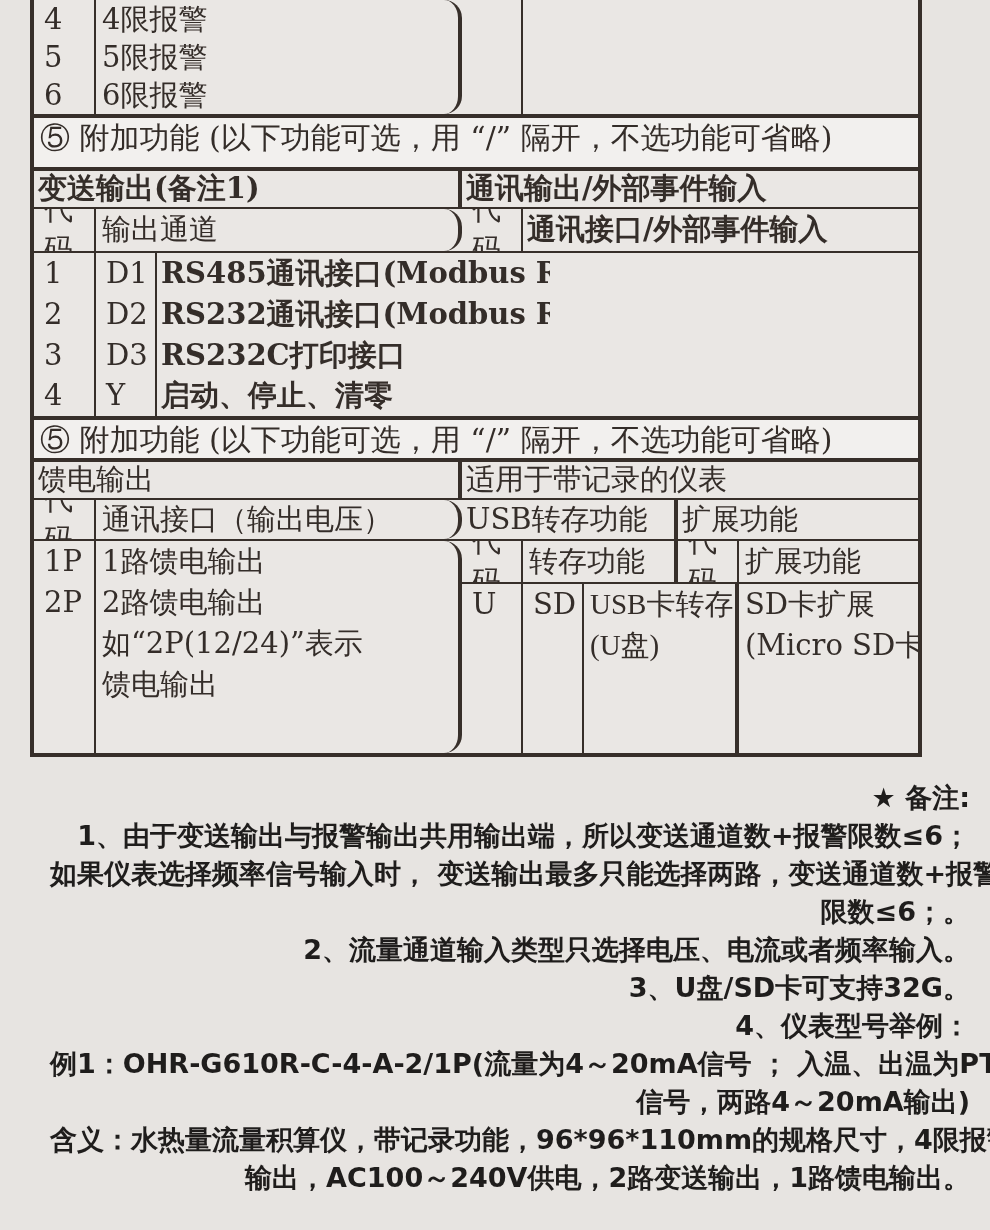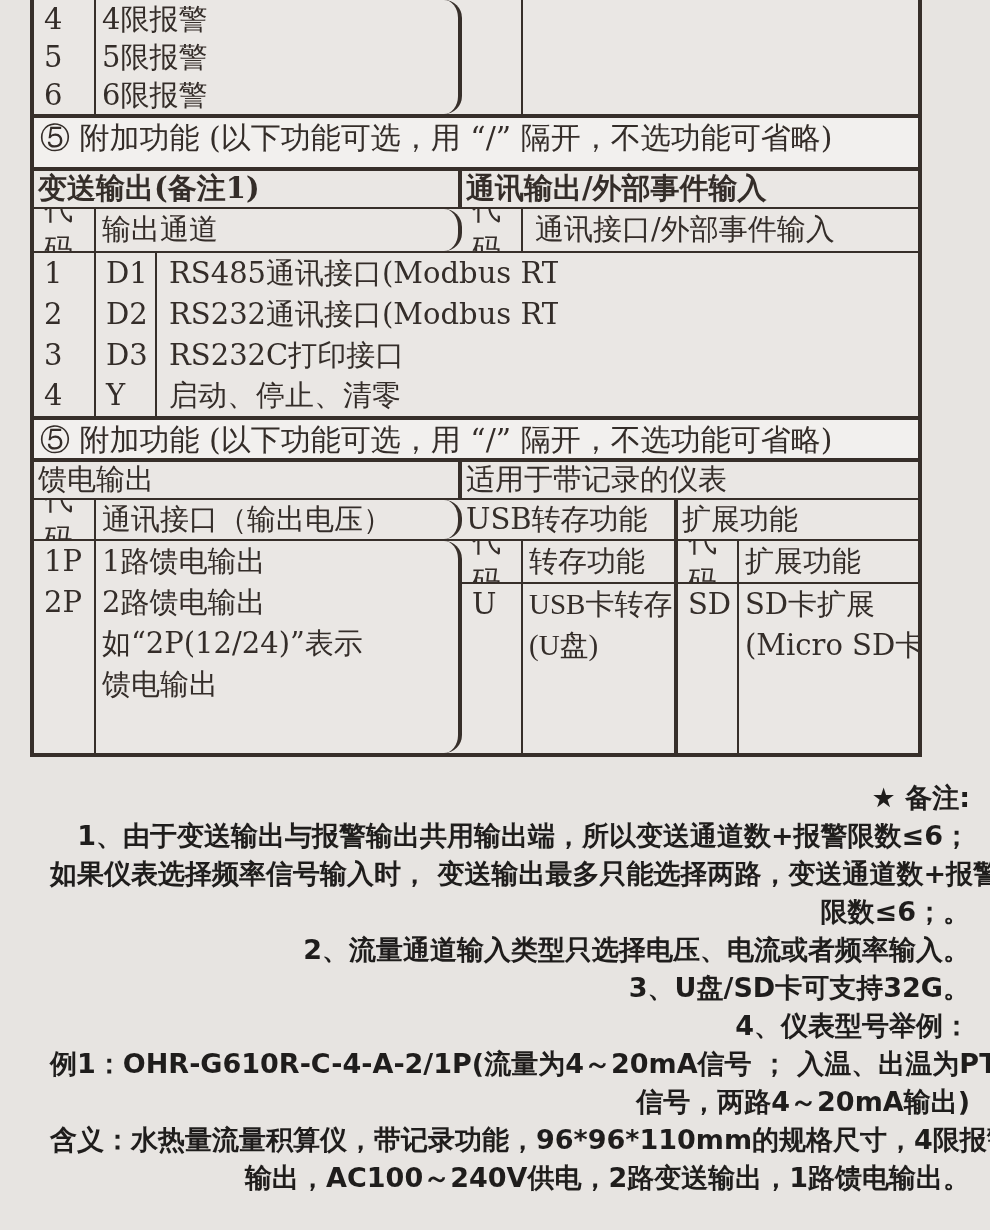--- a/index.html
+++ b/index.html
@@ -32,21 +32,21 @@
   .cell{display:flex;align-items:center;overflow:hidden;}
   .stack{display:block;}
   .stack span{display:block;white-space:nowrap;}
 
   .c-code {width:60px; border-right:2px solid var(--border);padding-left:0;}
   .c-code .pad, .c-code{padding-left:0;}
   .c-code, .s-code {flex:none;}
   .c-code{padding-left:10px;width:50px;}
   .c-desc {flex:none;width:356px;padding-left:6px;border-right:4px solid var(--border);border-radius:18px;}
   .c-code2{flex:none;width:49px;padding-left:10px;border-right:2px solid var(--border);}
-  .c-desc2{flex:none;width:389px;padding-left:12px;}
+  .c-desc2{flex:none;width:389px;padding-left:4px;font-weight:bold;}
   .c-ltitle{flex:none;width:420px;padding-left:4px;border-right:4px solid var(--border);}
   .c-rtitle{flex:none;width:452px;padding-left:4px;}
   .c-usbtitle{flex:none;width:208px;padding-left:4px;border-right:4px solid var(--border);}
   .c-exttitle{flex:none;width:236px;padding-left:4px;}
   .s-code {width:49px;padding-left:10px;border-right:2px solid var(--border);}
   .s-desc {flex:none;width:145px;padding-left:6px;border-right:4px solid var(--border);font-family:Liberation Serif, serif;}
   .s-code2{flex:none;width:49px;padding-left:10px;border-right:2px solid var(--border);}
   .s-desc2{flex:none;width:173px;padding-left:6px;}
 
   .r-top{height:114px;}
@@ -181,30 +181,30 @@
           <div class="cell s-desc">转存功能</div>
           <div class="cell s-code2">代码</div>
           <div class="cell s-desc2">扩展功能</div>
         </div>
         <div class="sub2">
           <div class="cell s-code valign-top">
             <div class="stack">
                 <span>U</span>
               </div>
           </div>
+          <div class="cell s-code2 valign-top">
+            <div class="stack">
+                <span>SD</span>
+              </div>
+          </div>
           <div class="cell s-desc valign-top">
             <div class="stack">
               <span>USB卡转存</span>
               <span>(U盘)</span>
             </div>
-          </div>
-          <div class="cell s-code2 valign-top">
-            <div class="stack">
-                <span>SD</span>
-              </div>
           </div>
           <div class="cell s-desc2 valign-top">
             <div class="stack">
               <span>SD卡扩展</span>
               <span>(Micro SD卡)</span>
             </div>
           </div>
         </div>
       </div>
     </div>

